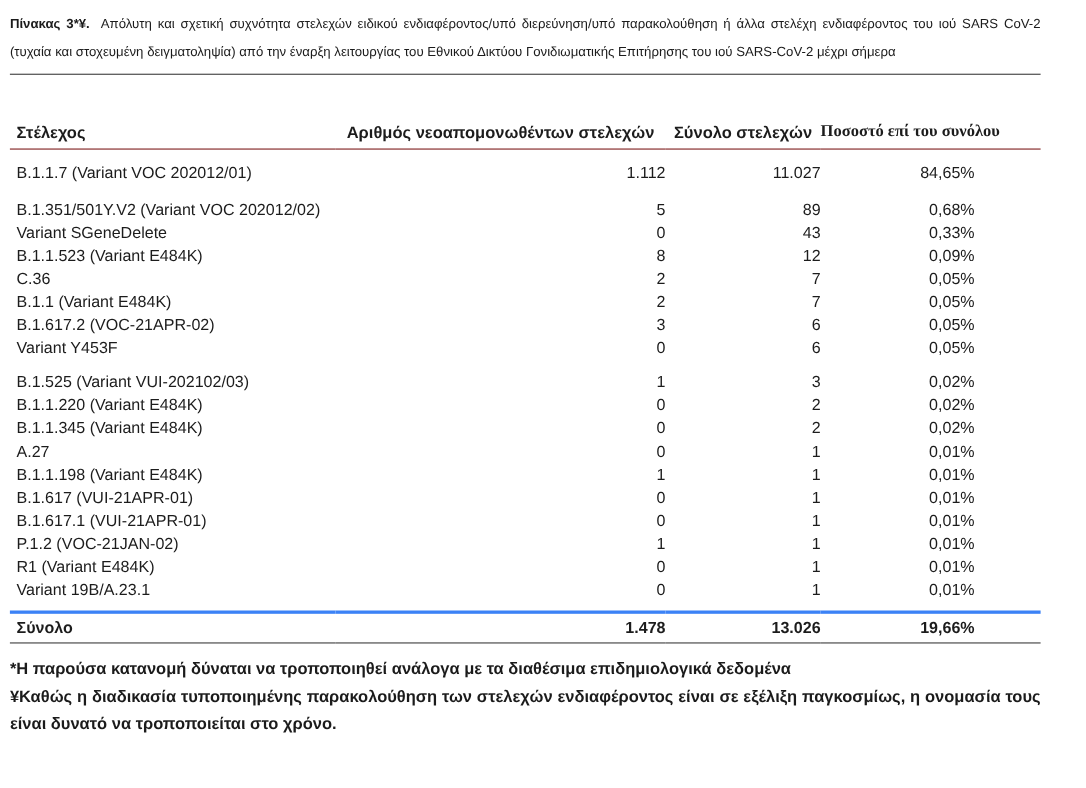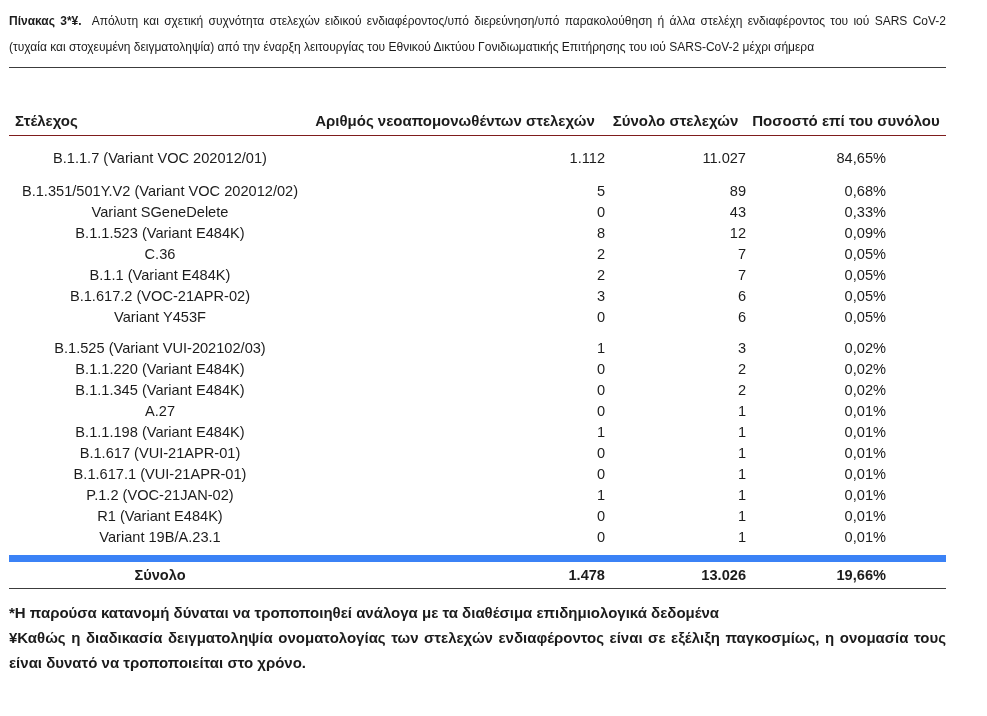--- a/index.html
+++ b/index.html
@@ -43,36 +43,36 @@
   col.w4 { width: 200px; }
   th {
     font-size: 15px;
     font-weight: bold;
     padding: 0 0 6px 0;
     border-bottom: 1px solid #7f1d1d;
     white-space: nowrap;
   }
   th.c1 { text-align: left; padding-left: 6px; }
   th.c2, th.c3 { text-align: center; }
-  th.c4 { text-align: center; }
+  th.c4 { text-align: left; font-family: Liberation Serif, serif; }
   td {
     font-size: 14.6px;
     height: 21px;
     padding: 0;
     white-space: nowrap;
     vertical-align: middle;
   }
-  td.c1 { text-align: center; padding-left: 6px; }
+  td.c1 { text-align: left; padding-left: 6px; }
   td.c2, td.c3 { text-align: right; }
   td.c4 { text-align: right; padding-right: 60px; }
   tbody tr:first-child td { padding-top: 9px; height: 25px; }
   tbody tr.spacer td { height: 10px; }
   tbody tr:last-child td { padding-bottom: 8px; }
   tfoot td {
-    border-top: 7px solid #3b82f6;
+    border-top: 3px solid #3b82f6;
     border-bottom: 1px solid #3c3c3c;
     font-weight: bold;
     height: 26px;
   }
   .footnotes { margin-top: 12px; }
   .footnotes p {
     margin: 0;
     font-size: 15px;
     line-height: 24.8px;
     text-align: justify;
@@ -227,16 +227,16 @@
         <td class="c1">Σύνολο</td>
         <td class="c2">1.478</td>
         <td class="c3">13.026</td>
         <td class="c4">19,66%</td>
       </tr>
     </tfoot>
   </table>
 
   <div class="footnotes" id="footnotes">
       <p>*Η παρούσα κατανομή δύναται να τροποποιηθεί ανάλογα με τα διαθέσιμα επιδημιολογικά δεδομένα</p>
-      <p>¥Καθώς η διαδικασία δειγματοληψία ονοματολογίας των στελεχών ενδιαφέροντος είναι σε εξέλιξη παγκοσμίως, η ονομασία τους είναι δυνατό να τροποποιείται στο χρόνο.</p>
+      <p>¥Καθώς η διαδικασία τυποποιημένης παρακολούθηση των στελεχών ενδιαφέροντος είναι σε εξέλιξη παγκοσμίως, η ονομασία τους είναι δυνατό να τροποποιείται στο χρόνο.</p>
     </div>
 
 </div>
 
 </body></html>

